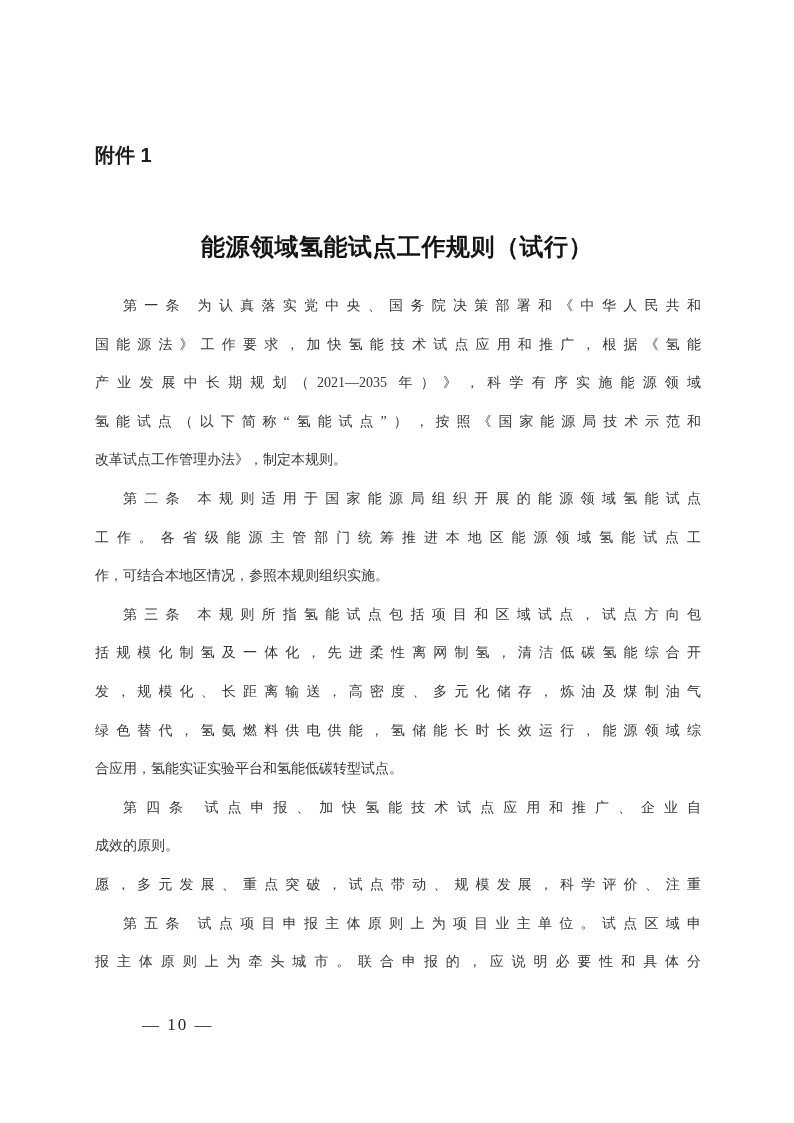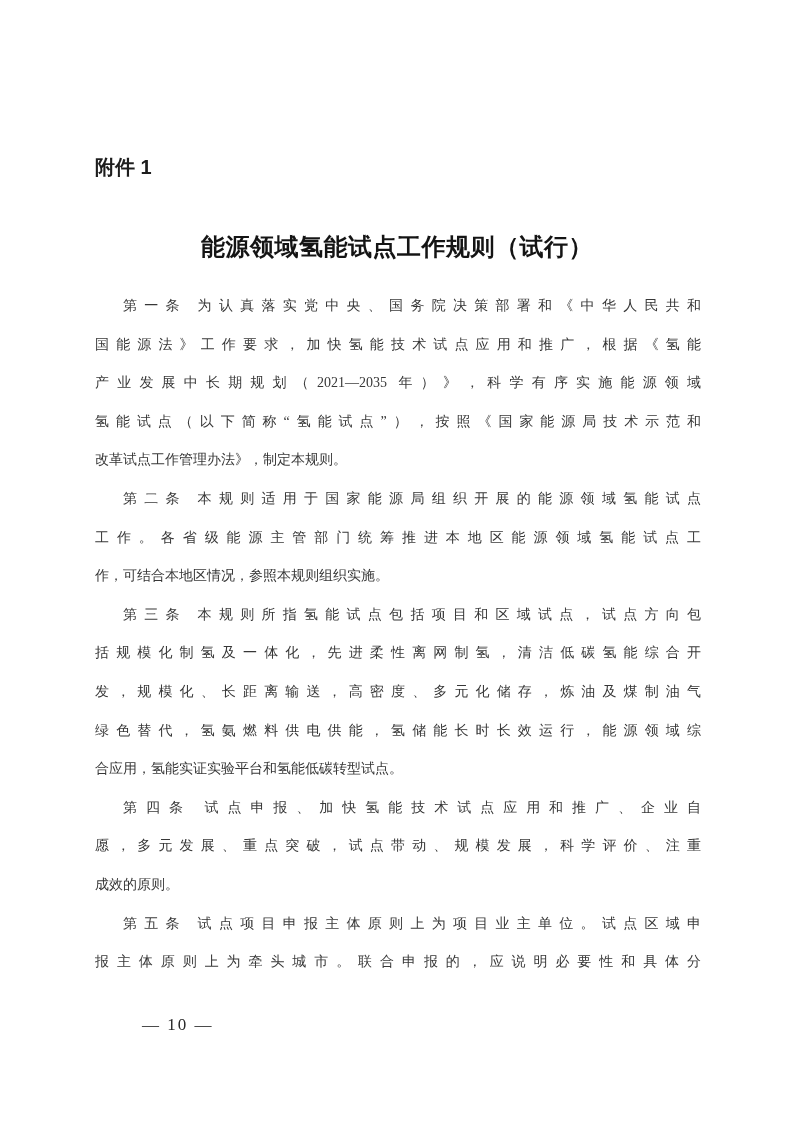--- a/index.html
+++ b/index.html
@@ -18,21 +18,20 @@
   }
   .attachment-label {
     position: absolute;
     left: 95px;
     top: 142px;
     font-family: "Liberation Sans", "DejaVu Sans", sans-serif;
     font-weight: bold;
     font-size: 20px;
     line-height: 26px;
     color: #1d1d1d;
-    margin-top: 12px;
   }
   .doc-title {
     position: absolute;
     left: 0;
     right: 0;
     top: 213px;
     text-align: center;
     font-weight: bold;
     font-size: 24px;
     line-height: 36px;
@@ -99,22 +98,22 @@
     <div class="paragraph">
       <div class="line first">第三条 本规则所指氢能试点包括项目和区域试点，试点方向包</div>
       <div class="line">括规模化制氢及一体化，先进柔性离网制氢，清洁低碳氢能综合开</div>
       <div class="line">发，规模化、长距离输送，高密度、多元化储存，炼油及煤制油气</div>
       <div class="line">绿色替代，氢氨燃料供电供能，氢储能长时长效运行，能源领域综</div>
       <div class="line last">合应用，氢能实证实验平台和氢能低碳转型试点。</div>
     </div>
 
     <div class="paragraph">
       <div class="line first">第四条 试点申报、加快氢能技术试点应用和推广、企业自</div>
+      <div class="line last">成效的原则。</div>
       <div class="line">愿，多元发展、重点突破，试点带动、规模发展，科学评价、注重</div>
-      <div class="line last">成效的原则。</div>
     </div>
 
     <div class="paragraph">
       <div class="line first">第五条 试点项目申报主体原则上为项目业主单位。试点区域申</div>
       <div class="line">报主体原则上为牵头城市。联合申报的，应说明必要性和具体分</div>
     </div>
 
   </div>
 
   <div class="page-footer">— 10 —</div>

